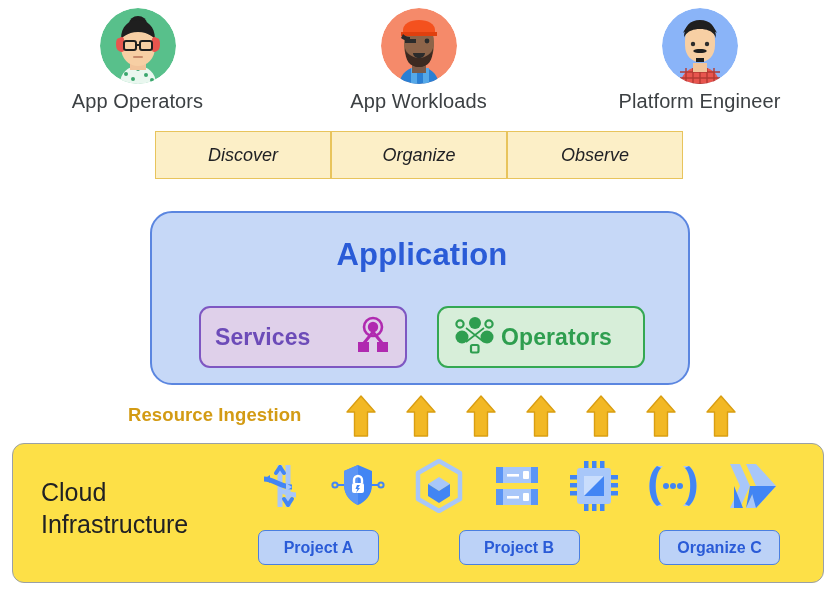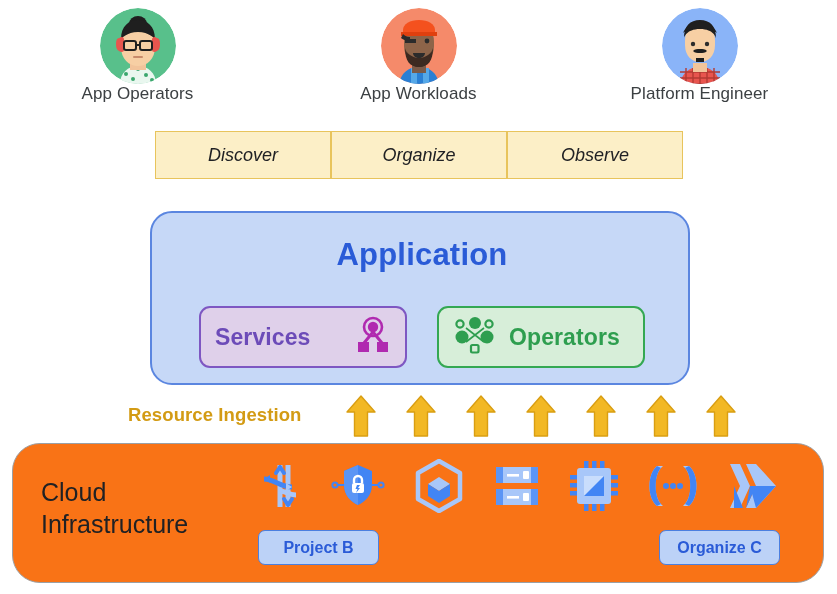--- a/index.html
+++ b/index.html
@@ -32,21 +32,22 @@
     align-items: center;
   }
   .avatar-wrap {
     width: 76px; height: 76px;
     border-radius: 50%;
     overflow: hidden;
     position: relative;
   }
   .avatar-wrap svg { display: block; }
   .persona-label {
-    font-size: 17px;
+    margin-top: 6px;
+    font-size: 20px;
     color: #3c4043;
     white-space: nowrap;
     letter-spacing: .1px;
   }
 
   
   #capabilities {
     position: absolute;
     left: 143px; top: 131px;
     width: 552px; height: 50px;
@@ -94,21 +95,21 @@
     display: flex;
     justify-content: space-between;
   }
   .child-box {
     box-sizing: border-box;
     height: 62px;
     border-radius: 11px;
     display: flex;
     align-items: center;
     padding: 0 14px;
-    gap: 12px;
+    gap: 4px;
   }
   #services-box {
     width: 208px;
     background: #dfd0ea;
     border: 2px solid #7e57c2;
     justify-content: space-between;
   }
   #workloads-box {
     width: 208px;
     background: #d7eed9;
@@ -145,23 +146,23 @@
     justify-content: space-between;
   }
   .up-arrow { display: block; }
 
   
   #cloud-infra {
     position: absolute;
     left: 12px; top: 443px;
     width: 812px; height: 140px;
     box-sizing: border-box;
-    background: #f97316;
+    background: #fde047;
     border: 1.6px solid #9aa0a6;
-    border-radius: 28px;
+    border-radius: 12px;
   }
   #cloud-infra-title {
     position: absolute;
     left: 28px; top: 32px;
     font-size: 25px;
     line-height: 1.28;
     color: #202124;
   }
   #infra-icons {
     position: absolute;
@@ -438,15 +439,16 @@
       <path d="M8 26 L17 48 L8 48 Z" fill="#4285f4"></path>
       <path d="M20 4 L30 4 L50 26 L30 48 L20 48 L30 26 Z" fill="#a8c7f9"></path>
       <path d="M24 26 L30 48 L50 26 Z" fill="#4285f4"></path>
       <path d="M20 48 L30 26 L24 26 L20 48Z" fill="#4285f4"></path>
     </svg>
   </span>
 
 </div>
 
 <div id="project-row">
+  <div class="project-chip">Project A</div>
   <div class="project-chip">Project B</div>
   <div class="project-chip">Organize C</div>
 </div>
 
 </body></html>

